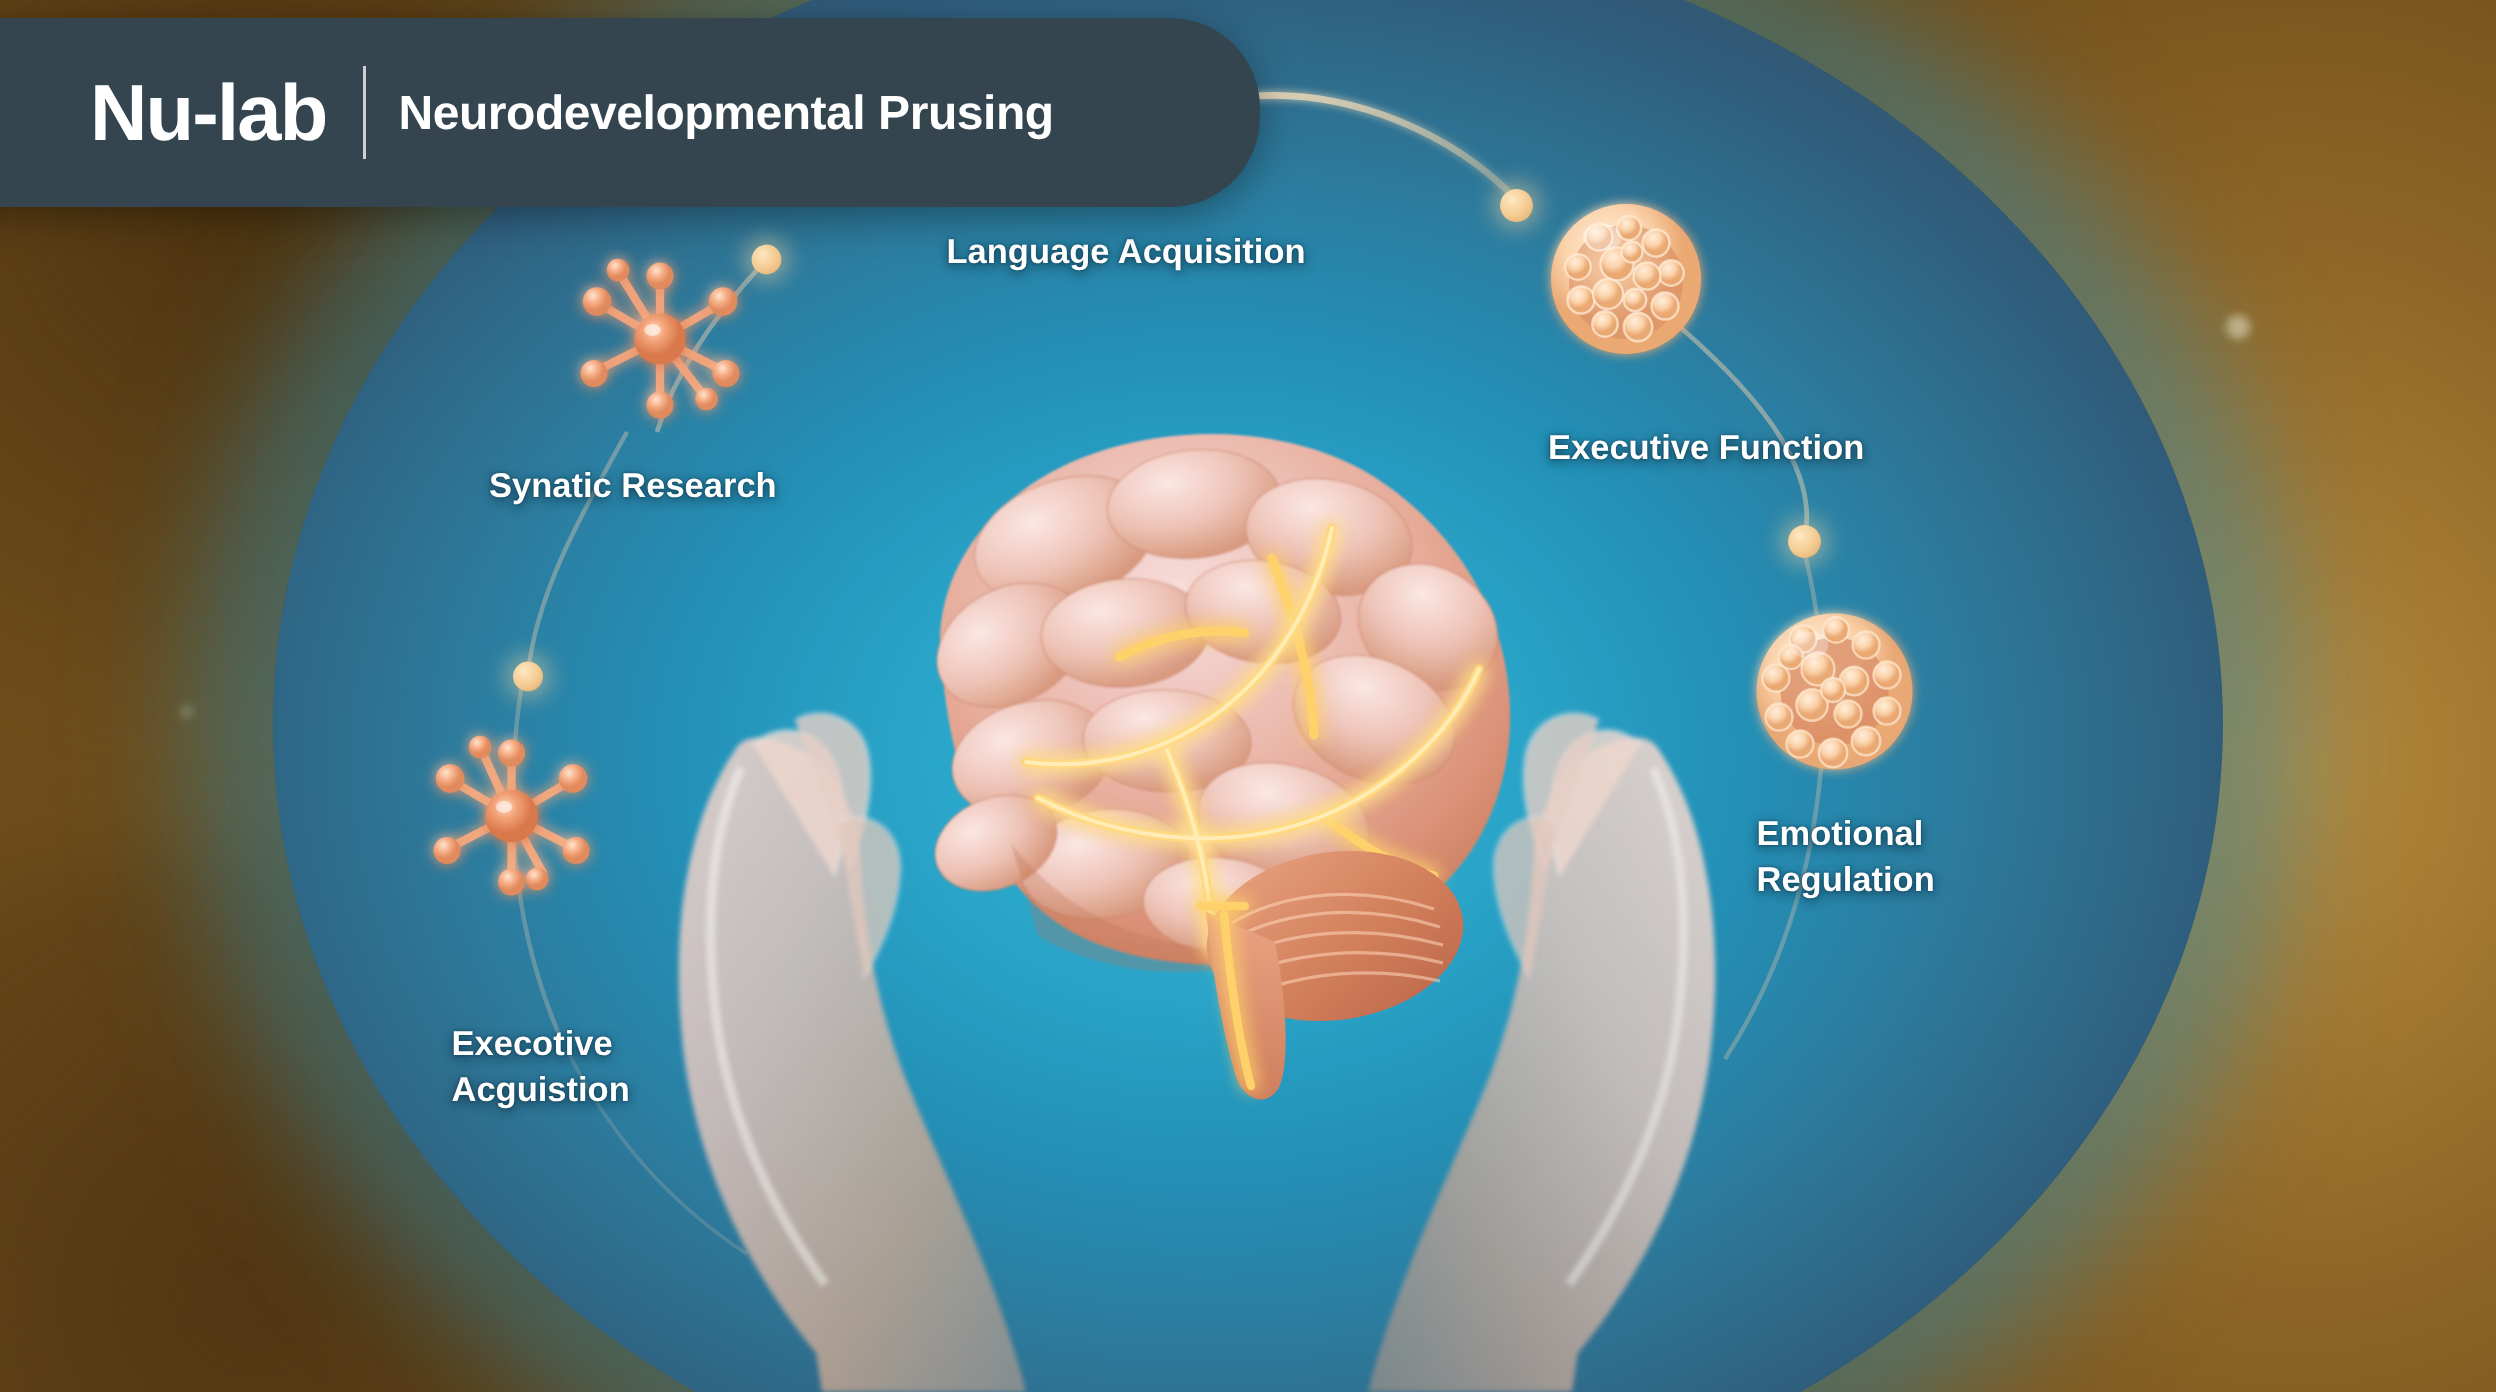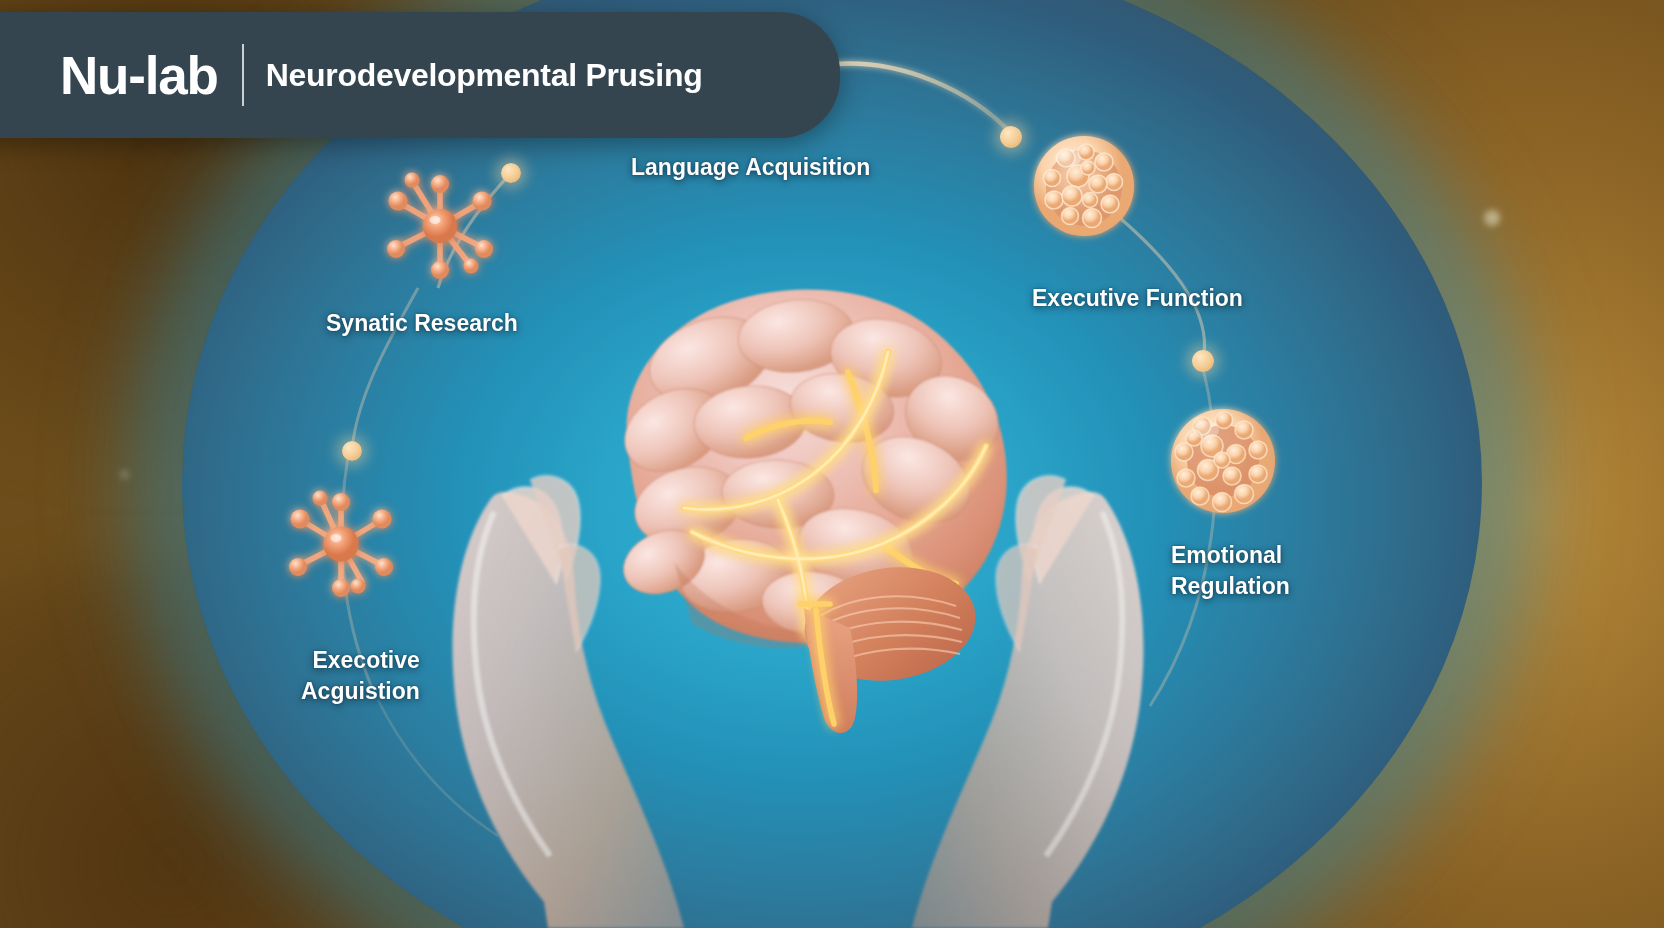--- a/index.html
+++ b/index.html
@@ -484,19 +484,19 @@
 
   <div class="label" style="left:326px; top:308px;">Synatic Research</div>
 
   <div class="label" style="left:631px; top:152px;">Language Acquisition</div>
 
   <div class="label" style="left:1032px; top:259px;margin-top:24px;">Executive Function</div>
 
   <div class="label" style="left:1171px; top:540px;">Emotional
 Regulation</div>
 
-  <div class="label" style="left:301px; top:645px;text-align:right;">Execotive
+  <div class="label" style="left:301px; top:680px;">Execotive
 Acguistion</div>
 
   <div class="caption">
   </div>
 
 </div>
 
 </body></html>

